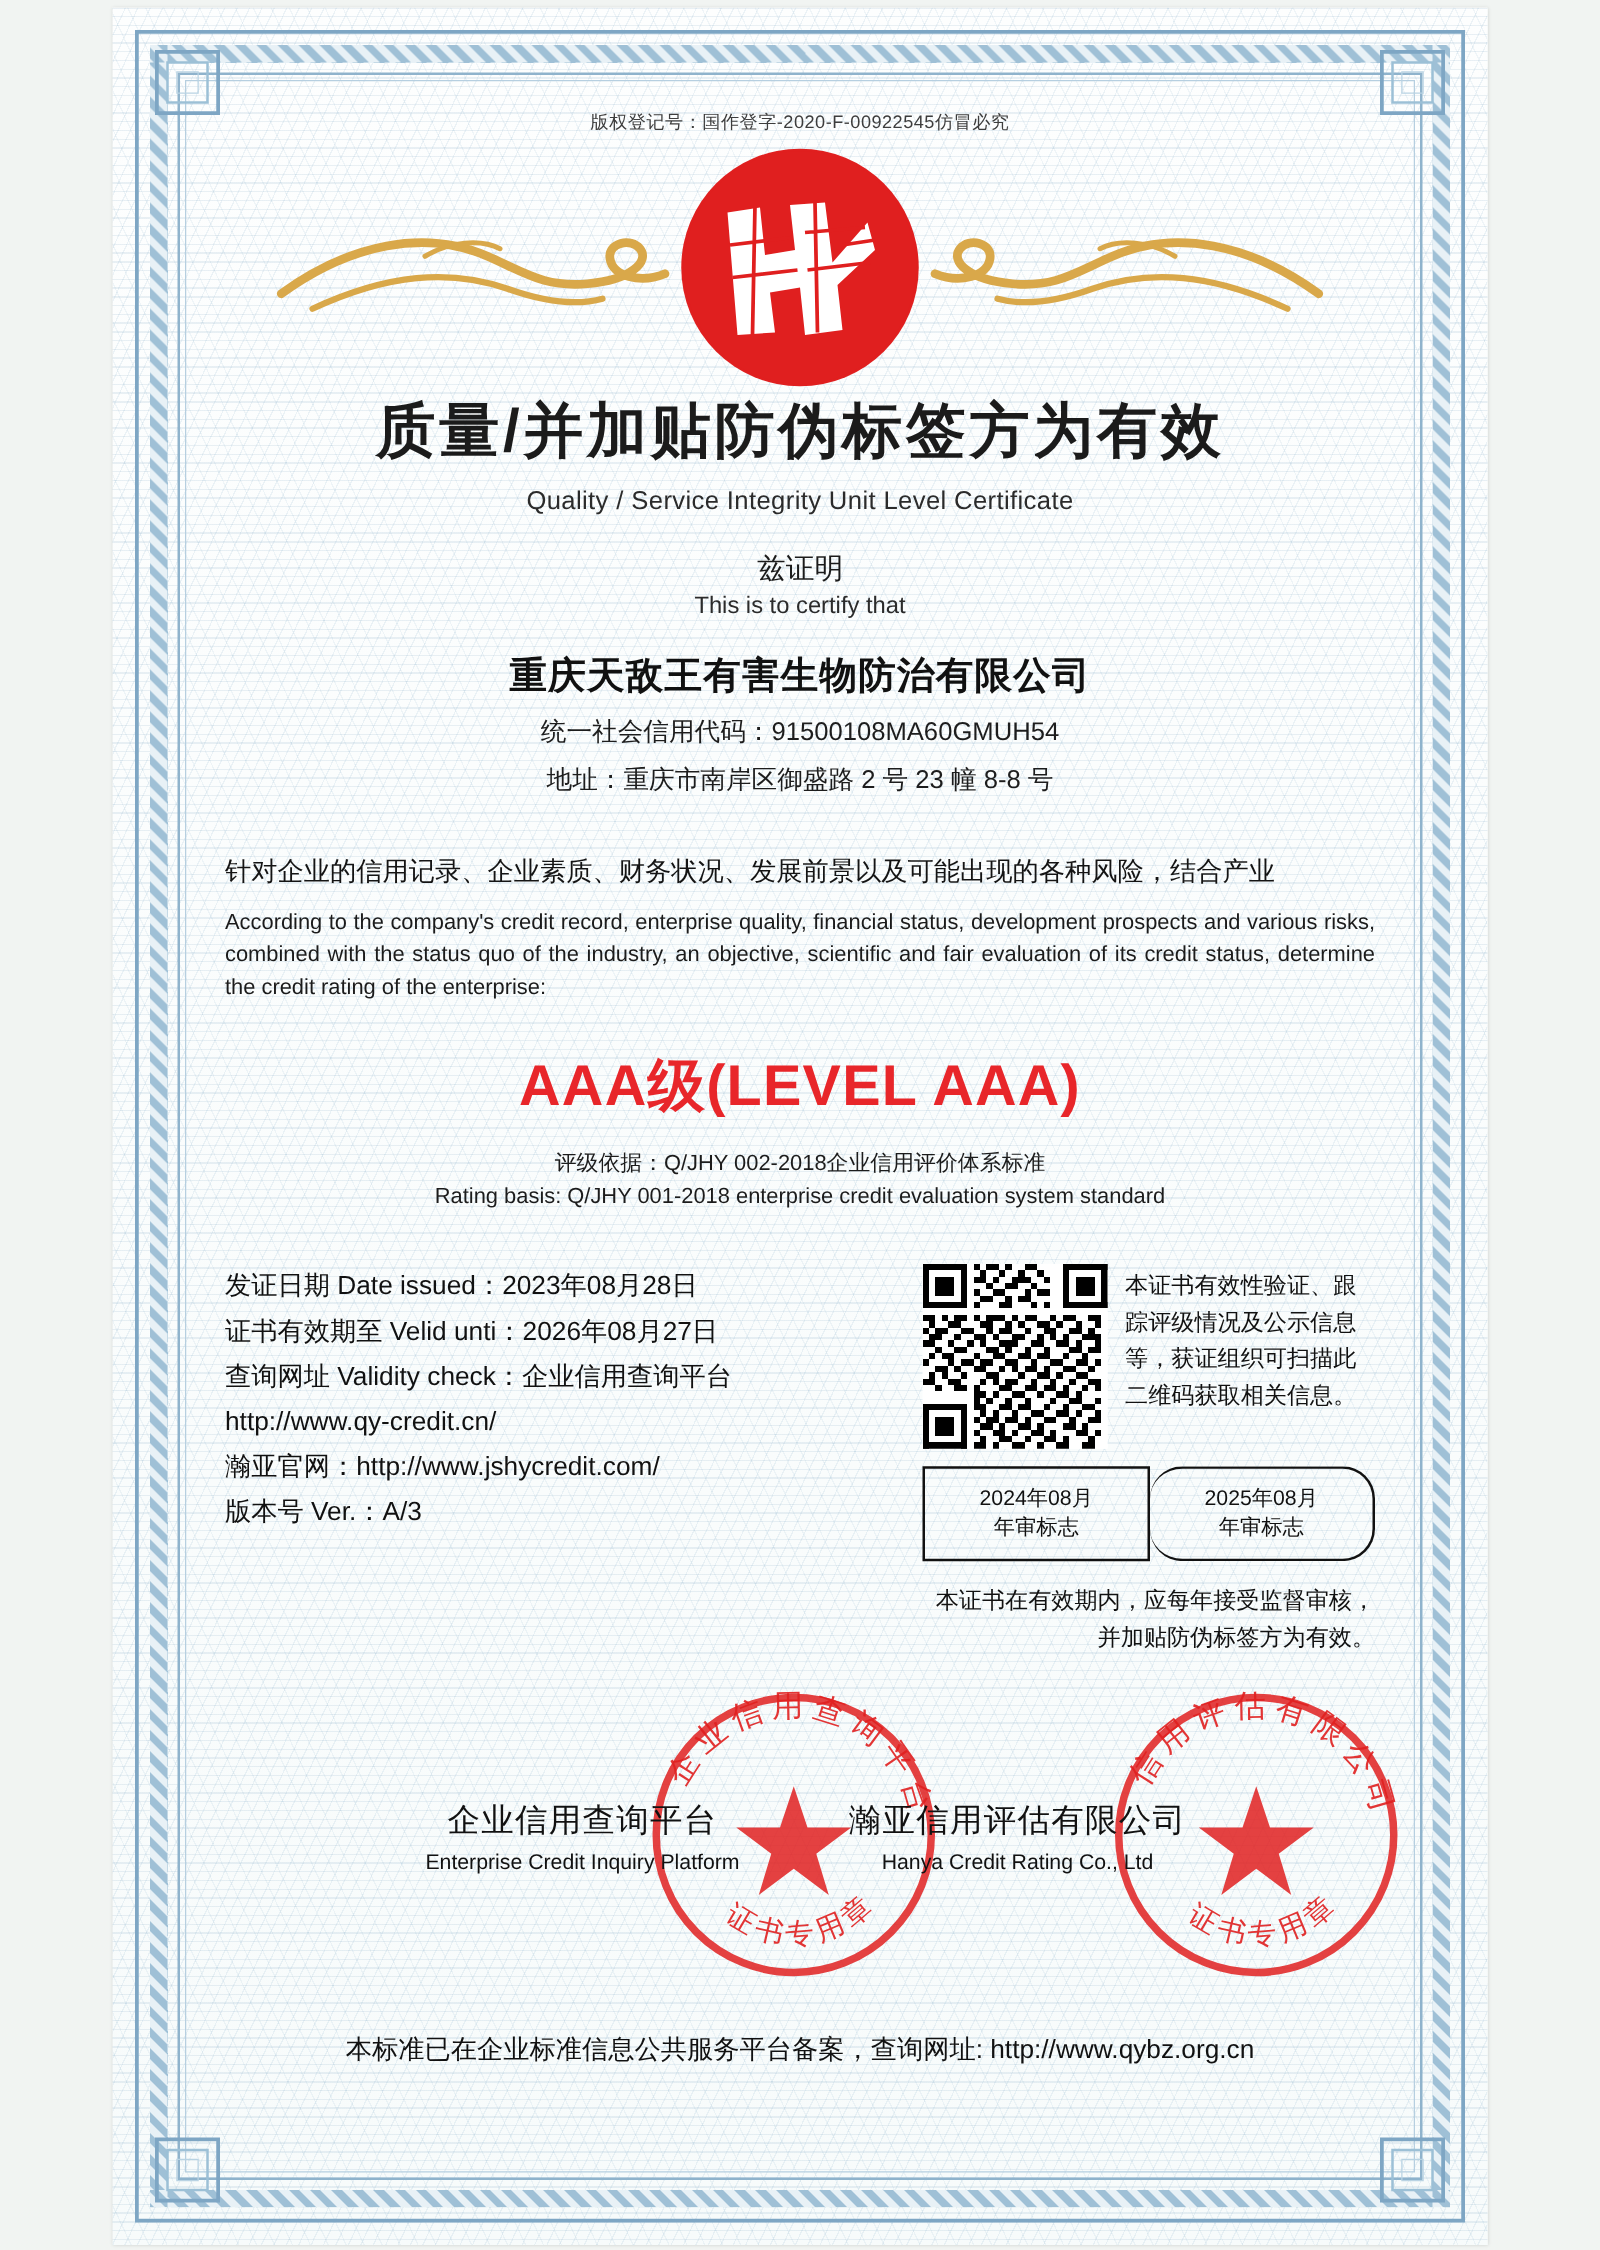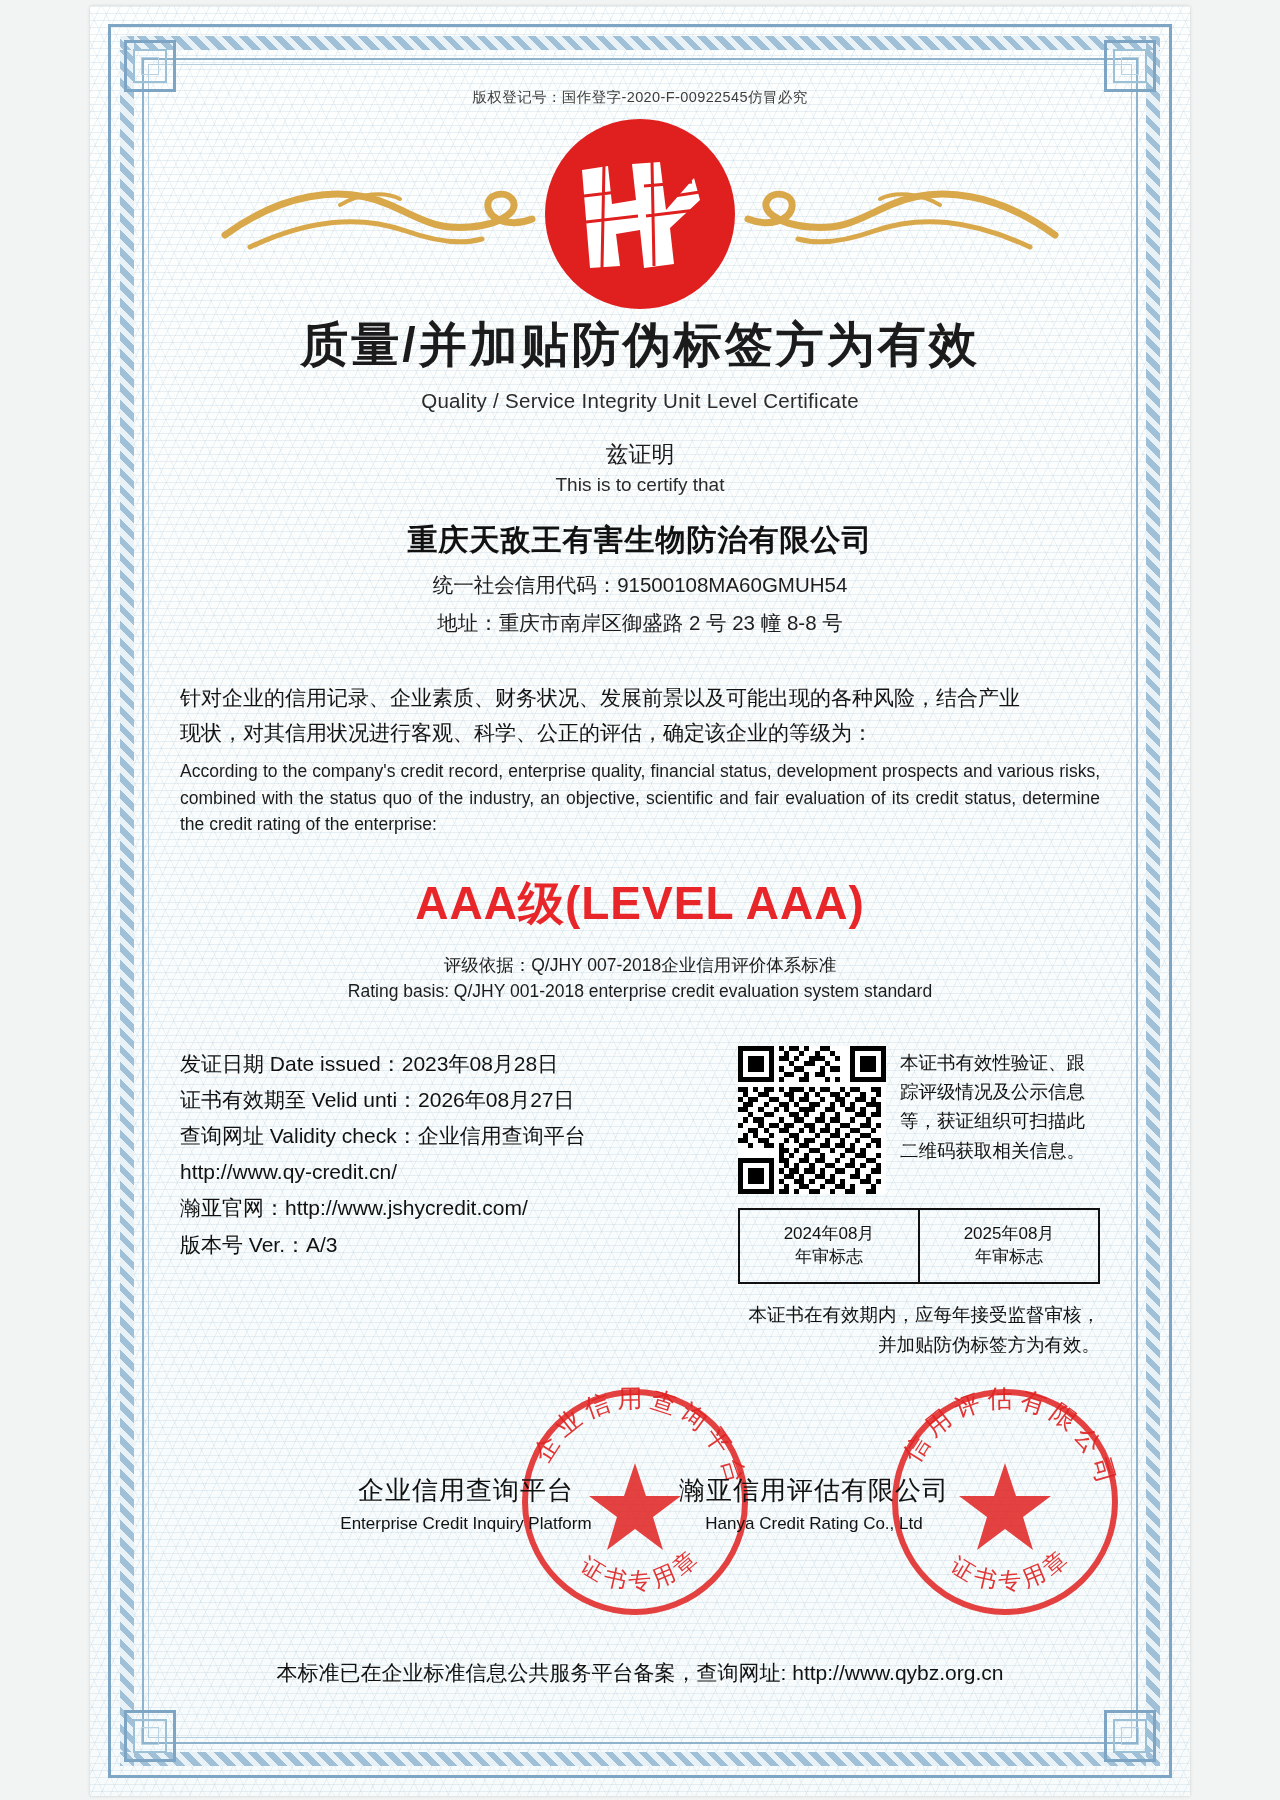--- a/index.html
+++ b/index.html
@@ -160,21 +160,21 @@
   }
   .stamps-year{
     display:flex;margin-top:14px;gap:0;
   }
   .ybox{
     border:2px solid #111;
     width:178px;height:72px;
     display:flex;flex-direction:column;align-items:center;justify-content:center;
     font-size:17px;color:#111;line-height:1.35;
   }
-  .ybox + .ybox{border-left:none;}
+  .ybox + .ybox{border-left:none;border-radius:26px;}
   .note{
     margin-top:16px;text-align:right;font-size:18.5px;color:#111;line-height:1.6;
   }
 
   
   .seals{
     position:relative;height:260px;margin-top:18px;
   }
   .seal{
     position:absolute;width:250px;height:250px;
@@ -258,26 +258,25 @@
 
     <div class="certify-cn">兹证明</div>
     <div class="certify-en">This is to certify that</div>
 
     <div class="company">重庆天敌王有害生物防治有限公司</div>
     <div class="usci">统一社会信用代码：91500108MA60GMUH54</div>
     <div class="addr">地址：重庆市南岸区御盛路 2 号 23 幢 8-8 号</div>
 
     <div class="para">
       <div class="para-cn">针对企业的信用记录、企业素质、财务状况、发展前景以及可能出现的各种风险，结合产业</div>
-      <div class="para-cn">现状，对其信用状况进行客观、科学、公正的评估，确定该企业的等级为：</div>
       <div class="para-en">According to the company's credit record, enterprise quality, financial status, development prospects and various risks, combined with the status quo of the industry, an objective, scientific and fair evaluation of its credit status, determine the credit rating of the enterprise:</div>
     </div>
 
     <div class="level">AAA级(LEVEL AAA)</div>
-    <div class="basis-cn">评级依据：Q/JHY 007-2018企业信用评价体系标准</div>
+    <div class="basis-cn">评级依据：Q/JHY 002-2018企业信用评价体系标准</div>
     <div class="basis-en">Rating basis: Q/JHY 001-2018 enterprise credit evaluation system standard</div>
 
     <div class="mid">
       <div class="details">
         <div class="line">发证日期 Date issued：2023年08月28日</div>
         <div class="line">证书有效期至 Velid unti：2026年08月27日</div>
         <div class="line">查询网址 Validity check：企业信用查询平台</div>
         <div class="line">http://www.qy-credit.cn/</div>
         <div class="line">瀚亚官网：http://www.jshycredit.com/</div>
         <div class="line">版本号 Ver.：A/3</div>

